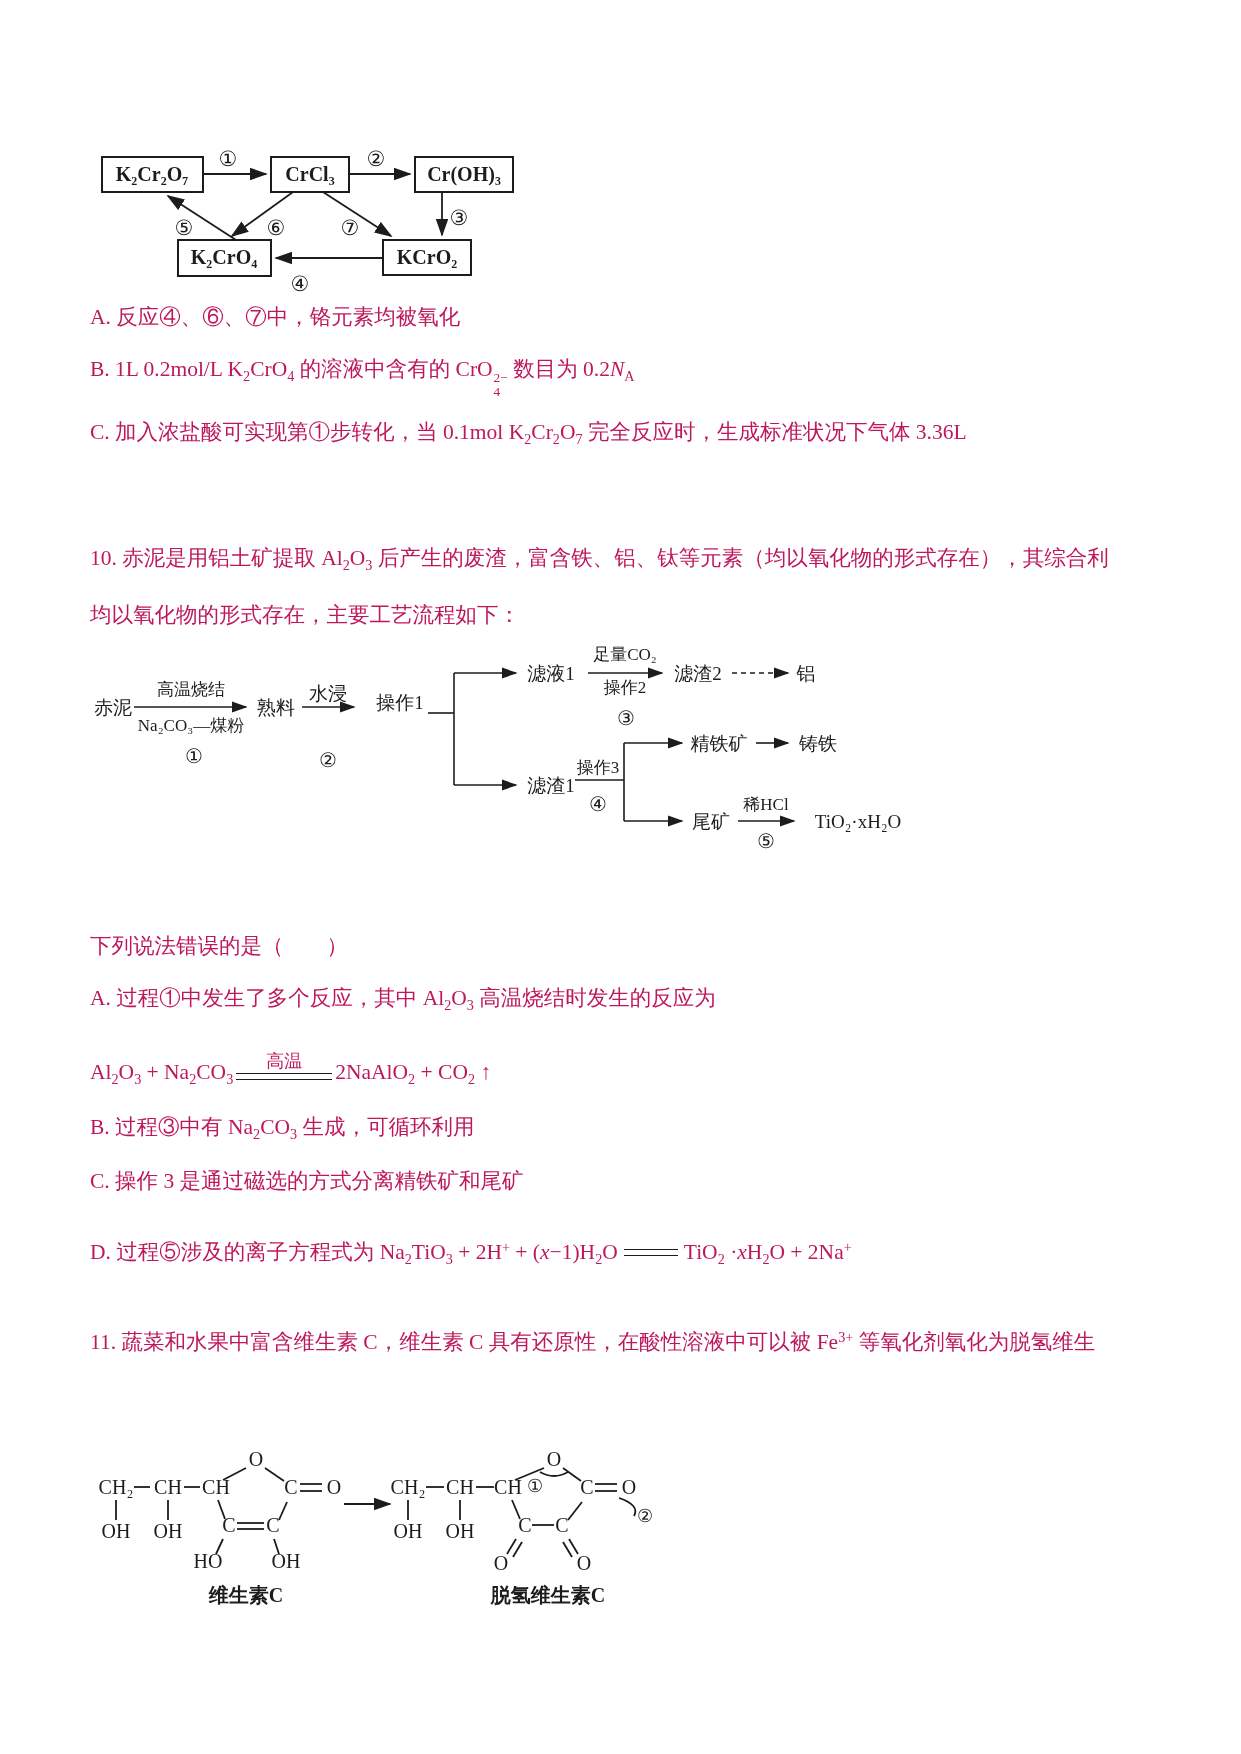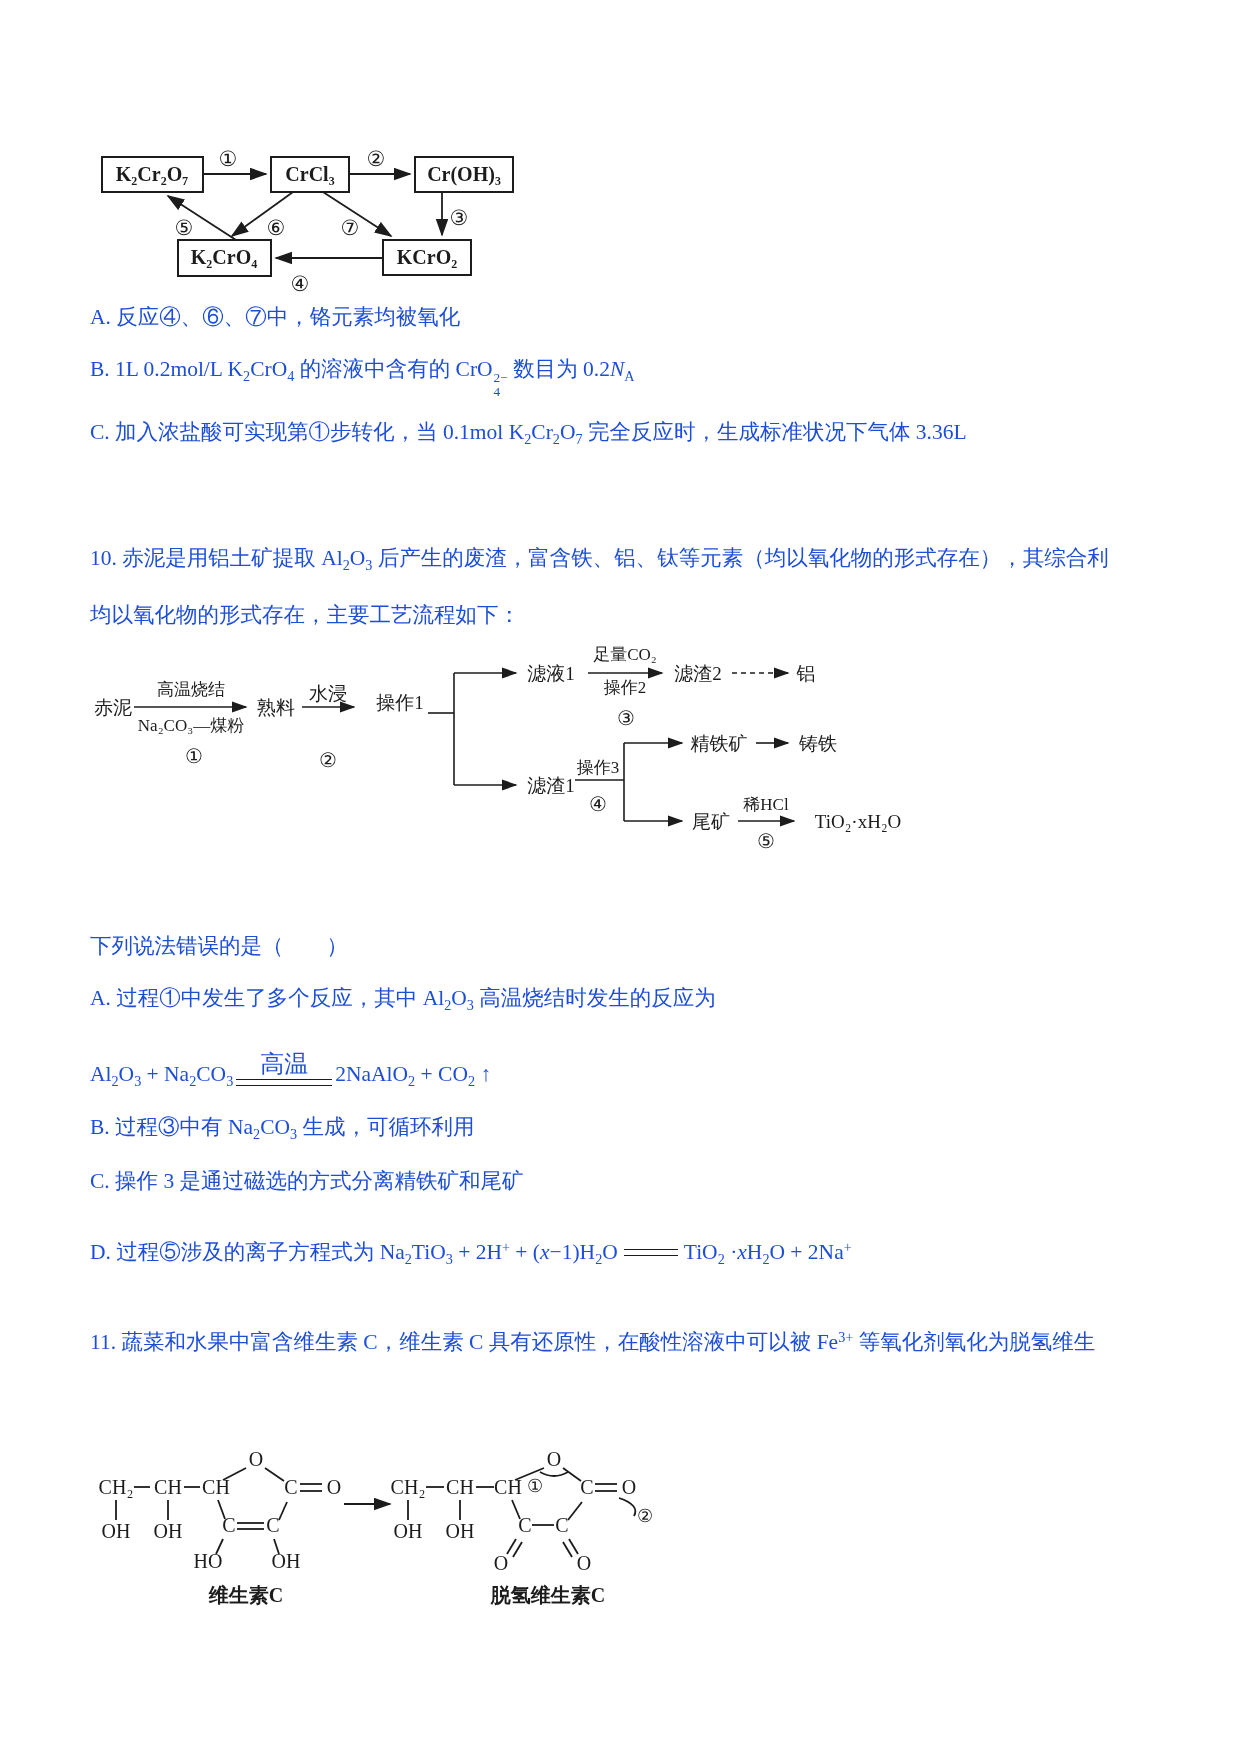--- a/index.html
+++ b/index.html
@@ -1,33 +1,33 @@
 <!DOCTYPE html>
 <html><head>
 <meta charset="utf-8">
 <style>
   html,body{margin:0;padding:0;background:#e8e8e8;}
   .page{
     position:relative;width:1241px;height:1754px;background:#ffffff;
-    font-family:"Liberation Serif","DejaVu Serif",serif;color:#1d4ed8;
+    font-family:"Liberation Serif","DejaVu Serif",serif;color:#be185d;
     overflow:hidden;margin:0 auto;
   }
   .line{
     position:absolute;left:90px;white-space:nowrap;font-size:21.5px;
     line-height:28px;
     text-align:right;
   }
   .sub{font-size:0.66em;vertical-align:-0.32em;}
   .sup{font-size:0.66em;vertical-align:0.5em;}
   .i{font-style:italic;}
   .ss{display:inline-flex;flex-direction:column;align-items:flex-start;
       font-size:0.62em;line-height:1.05;vertical-align:-0.45em;margin-left:1px;}
   .eqover{display:inline-flex;flex-direction:column;align-items:center;
       vertical-align:middle;position:relative;top:-9px;margin:0 3px;}
-  .eqover-t{font-size:24px;line-height:1.25;}
+  .eqover-t{font-size:18px;line-height:1.25;}
   .dline{display:inline-block;width:96px;height:5px;
       border-top:1.6px solid #1c1c1c;border-bottom:1.6px solid #1c1c1c;}
   .dline-solo{width:54px;vertical-align:3px;margin:0 6px;}
   svg{position:absolute;}
   svg text{fill:#1c1c1c;}
 </style>
 </head>
 <body>
 
 <div class="page">

